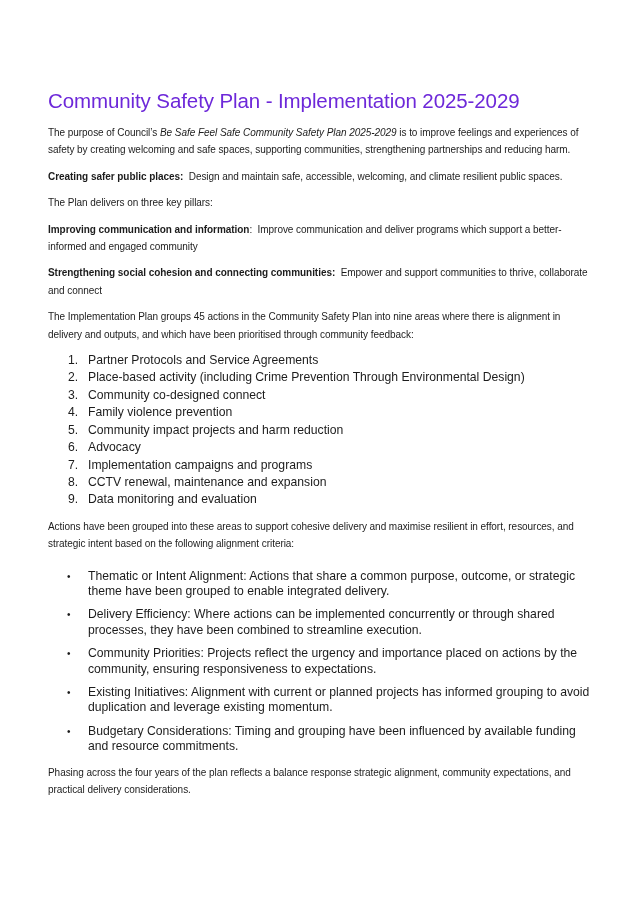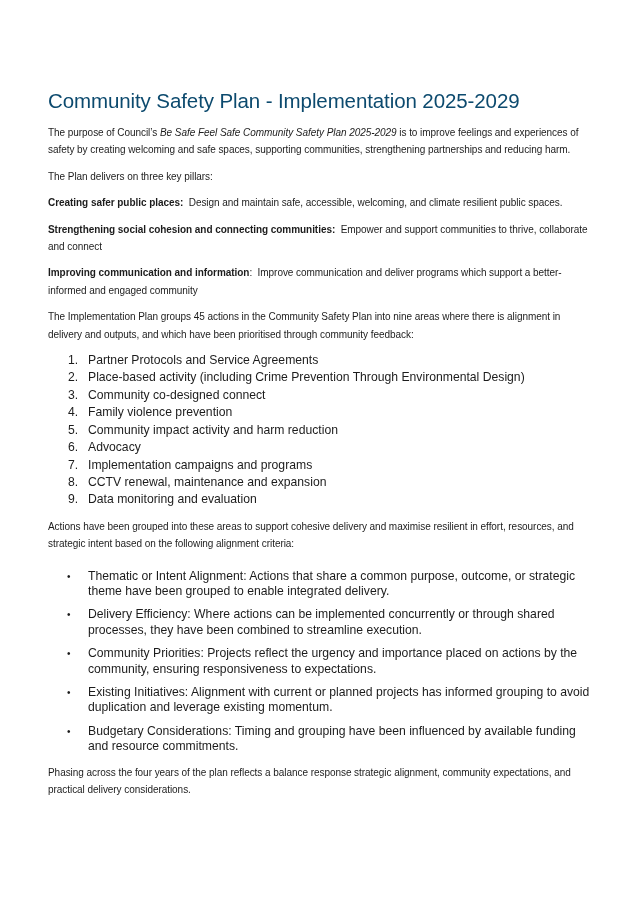--- a/index.html
+++ b/index.html
@@ -69,40 +69,40 @@
       position: absolute;
       left: 19px;
       top: 0;
       font-size: 10px;
     }
   </style>
 </head>
 <body>
 
 <div class="page">
-  <h1 style="color: #0c4a6e;">Community Safety Plan - Implementation 2025-2029</h1>
+  <h1 style="color: #6d28d9;">Community Safety Plan - Implementation 2025-2029</h1>
 
   <p><span>The purpose of Council’s </span><i>Be Safe Feel Safe Community Safety Plan 2025-2029</i><span> is to improve feelings and experiences of safety by creating welcoming and safe spaces, supporting communities, strengthening partnerships and reducing harm.</span></p>
 
+  <p><b>Creating safer public places:</b><span></span><span style="white-space:pre-wrap">  Design and maintain safe, accessible, welcoming, and climate resilient public spaces.</span></p>
+
   <p>The Plan delivers on three key pillars:</p>
 
-  <p><b>Creating safer public places:</b><span></span><span style="white-space:pre-wrap">  Design and maintain safe, accessible, welcoming, and climate resilient public spaces.</span></p>
+  <p><b>Improving communication and information</b><span>:</span><span style="white-space:pre-wrap">  Improve communication and deliver programs which support a better-informed and engaged community</span></p>
 
   <p><b>Strengthening social cohesion and connecting communities:</b><span></span><span style="white-space:pre-wrap">  Empower and support communities to thrive, collaborate and connect</span></p>
-
-  <p><b>Improving communication and information</b><span>:</span><span style="white-space:pre-wrap">  Improve communication and deliver programs which support a better-informed and engaged community</span></p>
 
   <p>The Implementation Plan groups 45 actions in the Community Safety Plan into nine areas where there is alignment in delivery and outputs, and which have been prioritised through community feedback:</p>
 
   <ol class="areas">
     <li><span class="num">1.</span><span>Partner Protocols and Service Agreements</span></li>
     <li><span class="num">2.</span><span>Place-based activity (including Crime Prevention Through Environmental Design)</span></li>
     <li><span class="num">3.</span><span>Community co-designed connect</span></li>
     <li><span class="num">4.</span><span>Family violence prevention</span></li>
-    <li><span class="num">5.</span><span>Community impact activity and harm reduction</span></li>
+    <li><span class="num">5.</span><span>Community impact projects and harm reduction</span></li>
     <li><span class="num">6.</span><span>Advocacy</span></li>
     <li><span class="num">7.</span><span>Implementation campaigns and programs</span></li>
     <li><span class="num">8.</span><span>CCTV renewal, maintenance and expansion</span></li>
     <li><span class="num">9.</span><span>Data monitoring and evaluation</span></li>
   </ol>
 
   <p>Actions have been grouped into these areas to support cohesive delivery and maximise resilient in effort, resources, and strategic intent based on the following alignment criteria:</p>
 
   <ul class="criteria">
     <li><span class="bullet">•</span><span>Thematic or Intent Alignment: Actions that share a common purpose, outcome, or strategic theme have been grouped to enable integrated delivery.</span></li>

